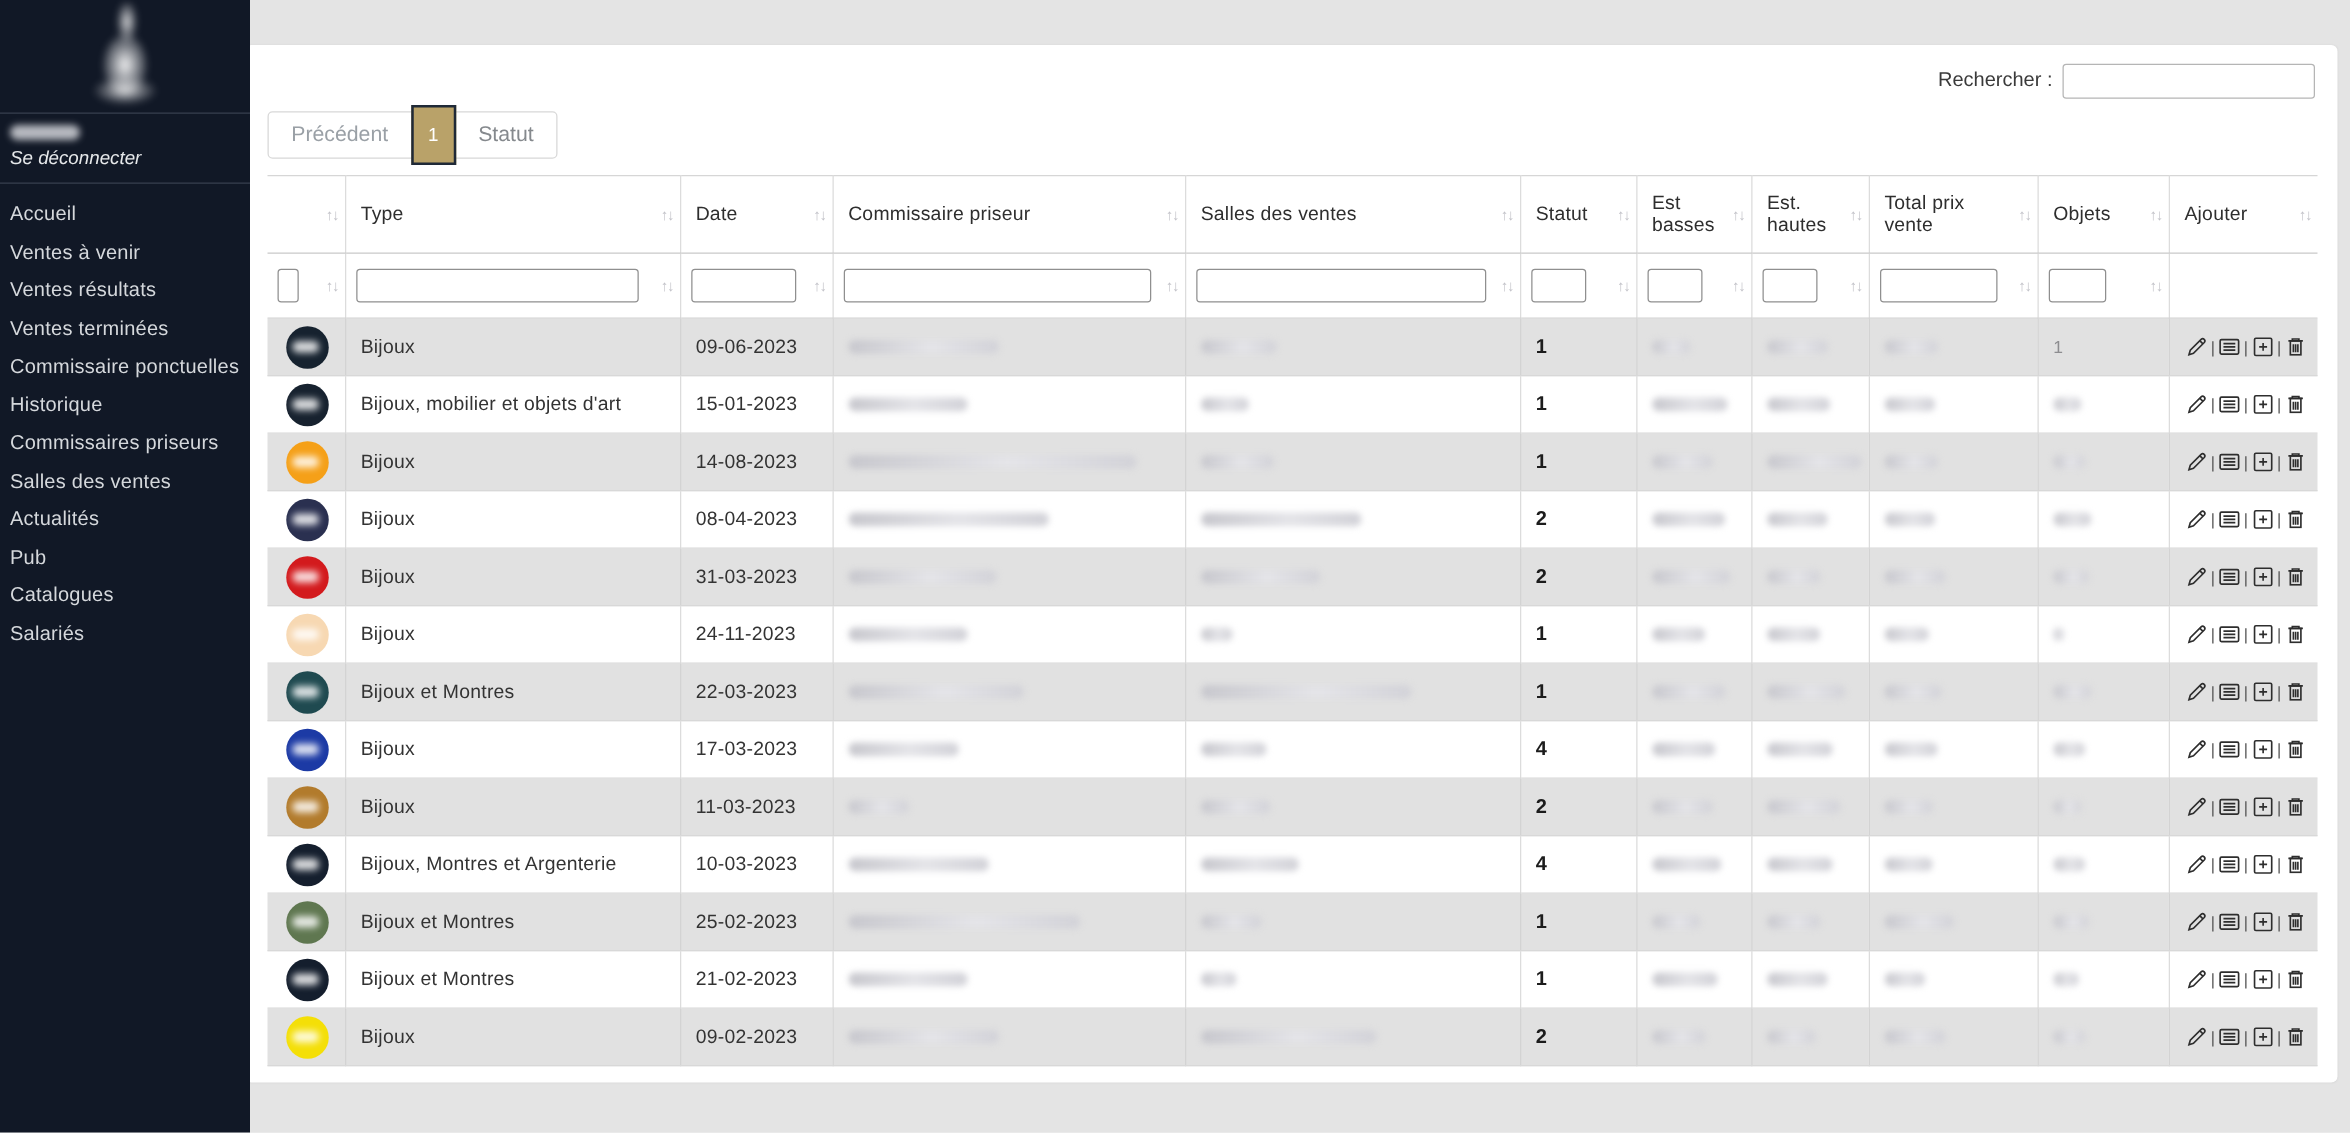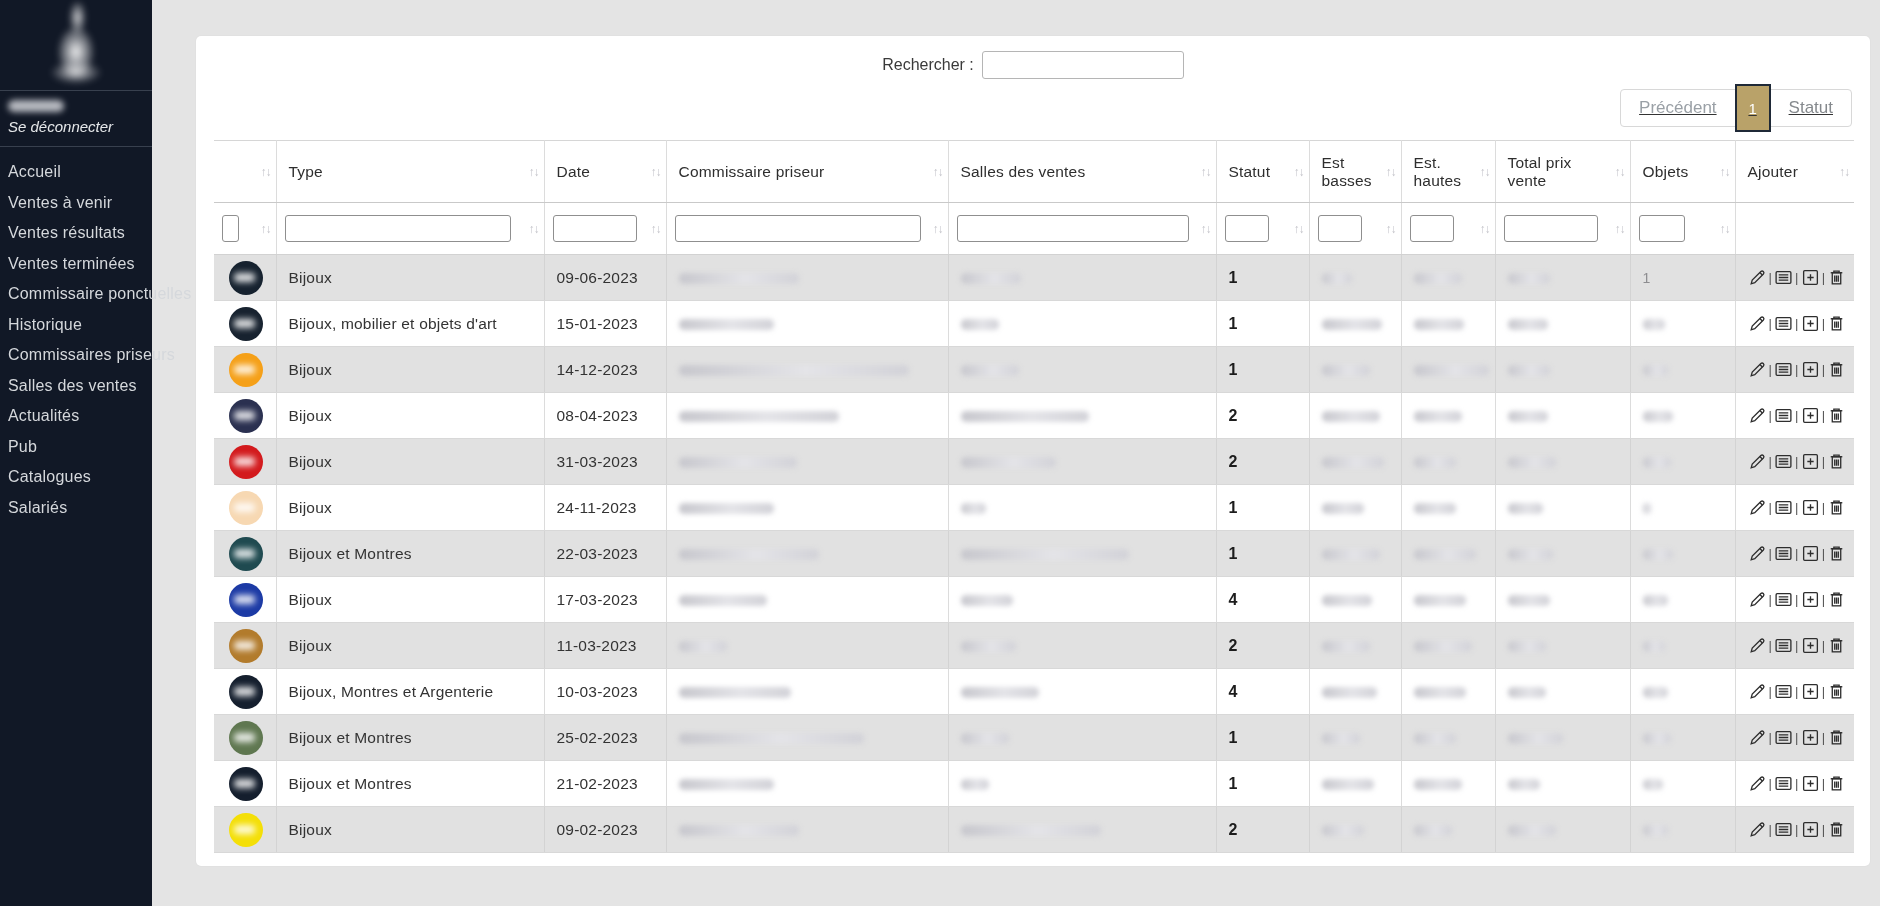--- a/index.html
+++ b/index.html
@@ -1,20 +1,20 @@
 <!DOCTYPE html>
 <html lang="fr"><head>
 <meta charset="utf-8">
 <style>
   * { margin:0; padding:0; box-sizing:border-box; }
   html,body { width:1880px; height:906px; overflow:hidden; background:#e4e4e4;
               font-family:"Liberation Sans", sans-serif; color:#333; }
 
   
-  .sidebar { position:fixed; left:0; top:0; width:152px; height:906px;
+  .sidebar { position:fixed; left:0; top:0; width:200px; height:906px;
              background:#111826; color:#d5d8dc; z-index:5; }
   .logo-wrap { height:90px; display:flex; align-items:flex-start; justify-content:center; }
   .logo-blur { width:78px; height:86px; margin-top:2px;
       background:
         radial-gradient(ellipse 16% 30% at 52% 18%, rgba(255,255,255,.85), transparent 70%),
         radial-gradient(ellipse 30% 38% at 50% 58%, rgba(255,255,255,.95), rgba(255,255,255,.25) 65%, transparent 80%),
         radial-gradient(ellipse 45% 18% at 50% 82%, rgba(255,255,255,.8), transparent 75%);
       filter: blur(3px); }
   .side-div { border-top:1px solid rgba(130,140,155,.35); margin:0; }
   .user-block { padding:9px 0 10px 8px; }
@@ -25,28 +25,28 @@
   .nav li { font-size:16px; line-height:30.5px; letter-spacing:.2px; color:#d5d8dc; cursor:pointer; white-space:nowrap; }
 
   
   .main { margin-left:180px; padding:15px 10px 0 16px; }
   .btn-add { display:inline-block; background:#233140; color:#fff; border:none;
              font-size:15px; letter-spacing:.3px; padding:0 22px; height:42px;
              cursor:pointer; font-family:inherit; }
   .card { background:#fff; border-radius:5px; margin-top:21px; padding:14px 18px 0 18px;
           min-height:830px; box-shadow:0 0 2px rgba(0,0,0,.06); }
 
-  .search-row { display:flex; justify-content:center; align-items:center; height:30px; }
+  .search-row { display:flex; justify-content:flex-end; align-items:center; height:30px; }
   .search-row label { font-size:16px; color:#3a3a3a; margin-right:8px; }
   .search-row input { width:202px; height:28px; border:1px solid #b5b5b5; border-radius:3px;
                       font-size:14px; padding:0 6px; outline:none; }
 
   .summary { font-size:15.5px; color:#2f2f2f; margin-top:14px; letter-spacing:.2px; }
 
-  .pag-row { display:flex; justify-content:flex-end; margin-top:6px; height:44px; align-items:center;text-decoration:underline; }
+  .pag-row { display:flex; margin-top:6px; height:44px; align-items:center; }
   .paginate { display:inline-flex; align-items:center; border:1px solid #d8d8d8;
               border-radius:4px; background:#fff; height:38px; }
   .page-btn { font-size:17px; color:#9aa0a6; padding:0 18px; cursor:pointer; user-select:none; }
   .page-btn.next { color:#85898d; }
   .page-current { width:36px; height:48px; margin:-5px 0; background:#b9a269;
                   border:2px solid #1f2937; color:#fff; font-size:15px;
                   display:flex; align-items:center; justify-content:center; cursor:pointer; }
 
   
   table { border-collapse:collapse; table-layout:fixed; width:1640px; margin-top:10px; }
@@ -246,21 +246,21 @@
     </td>
   </tr>
 
   <tr>
     <td>
               <span class="avatar" style="background: rgb(245, 160, 24);">
                 <span class="av-smudge"></span>
               </span>
             </td>
     <td><span>Bijoux</span></td>
-    <td><span>14-12-2023</span></td>
+    <td><span>14-08-2023</span></td>
     <td><span class="smudge" style="width: 230px;"></span></td>
     <td><span class="smudge" style="width: 58px;"></span></td>
     <td><span class="statut">1</span></td>
     <td><span class="smudge" style="width: 48px;"></span></td>
     <td><span class="smudge" style="width: 75px;"></span></td>
     <td><span class="smudge" style="width: 42px;"></span></td>
     <td><span class="smudge" style="width: 25px;"></span></td>
     <td class="actions-cell">
       <span class="act"><svg viewBox="0 0 18 18">
                   <path d="M3 15 L4 11.5 L12.2 3.3 a1.7 1.7 0 0 1 2.4 2.4 L6.4 13.9 Z"></path>

